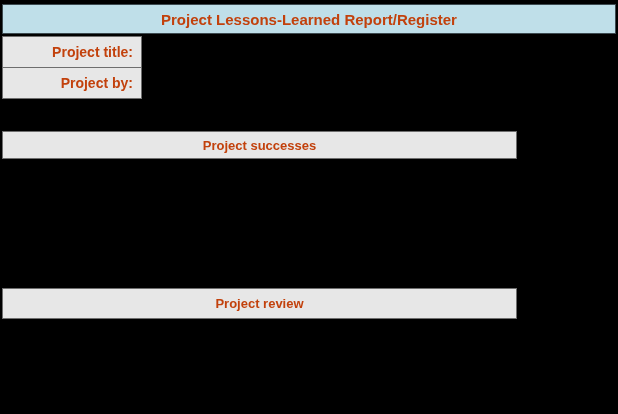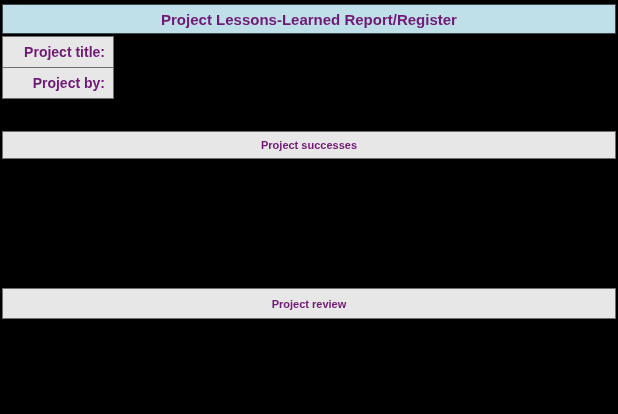--- a/index.html
+++ b/index.html
@@ -6,21 +6,21 @@
     margin: 0;
     padding: 0;
     background: #000000;
   }
   .canvas {
     position: relative;
     width: 618px;
     height: 414px;
     background: #000000;
     font-family: "Liberation Sans", sans-serif;
-    color: #701a75;
+    color: #c2410c;
     overflow: hidden;
   }
   .cell {
     position: absolute;
     box-sizing: border-box;
     display: flex;
     align-items: center;
   }
   .title-cell {
     left: 2px;
@@ -28,21 +28,21 @@
     width: 614px;
     height: 30px;
     background: #BFDFE9;
     border: 1px solid #3C4A50;
     justify-content: center;
     font-weight: bold;
     font-size: 15px;
   }
   .label-cell {
     left: 2px;
-    width: 112px;
+    width: 140px;
     height: 32px;
     background: #E7E7E7;
     border: 1px solid #6E6E6E;
     justify-content: flex-end;
     padding-right: 8px;
     font-weight: bold;
     font-size: 14px;
   }
   .label-1 { top: 36px; }
   .label-2 { top: 67px; }
@@ -54,26 +54,26 @@
     background: transparent;
     padding-left: 6px;
     font-size: 14px;
     color: #e0e0e0;
   }
   .value-1 { top: 36px; }
   .value-2 { top: 67px; }
   .value-3 { top: 98px; }
   .band {
     left: 2px;
-    width: 614px;
+    width: 515px;
     background: #E7E7E7;
     border: 1px solid #6E6E6E;
     justify-content: center;
     font-weight: bold;
-    font-size: 11px;
+    font-size: 13px;
   }
   .band-successes { top: 131px; height: 28px; }
   .band-review   { top: 252px; height: 31px; margin-top: 36px; }
   .content-area {
     left: 2px;
     width: 614px;
     background: transparent;
     align-items: flex-start;
     padding: 4px 6px;
     font-size: 14px;

